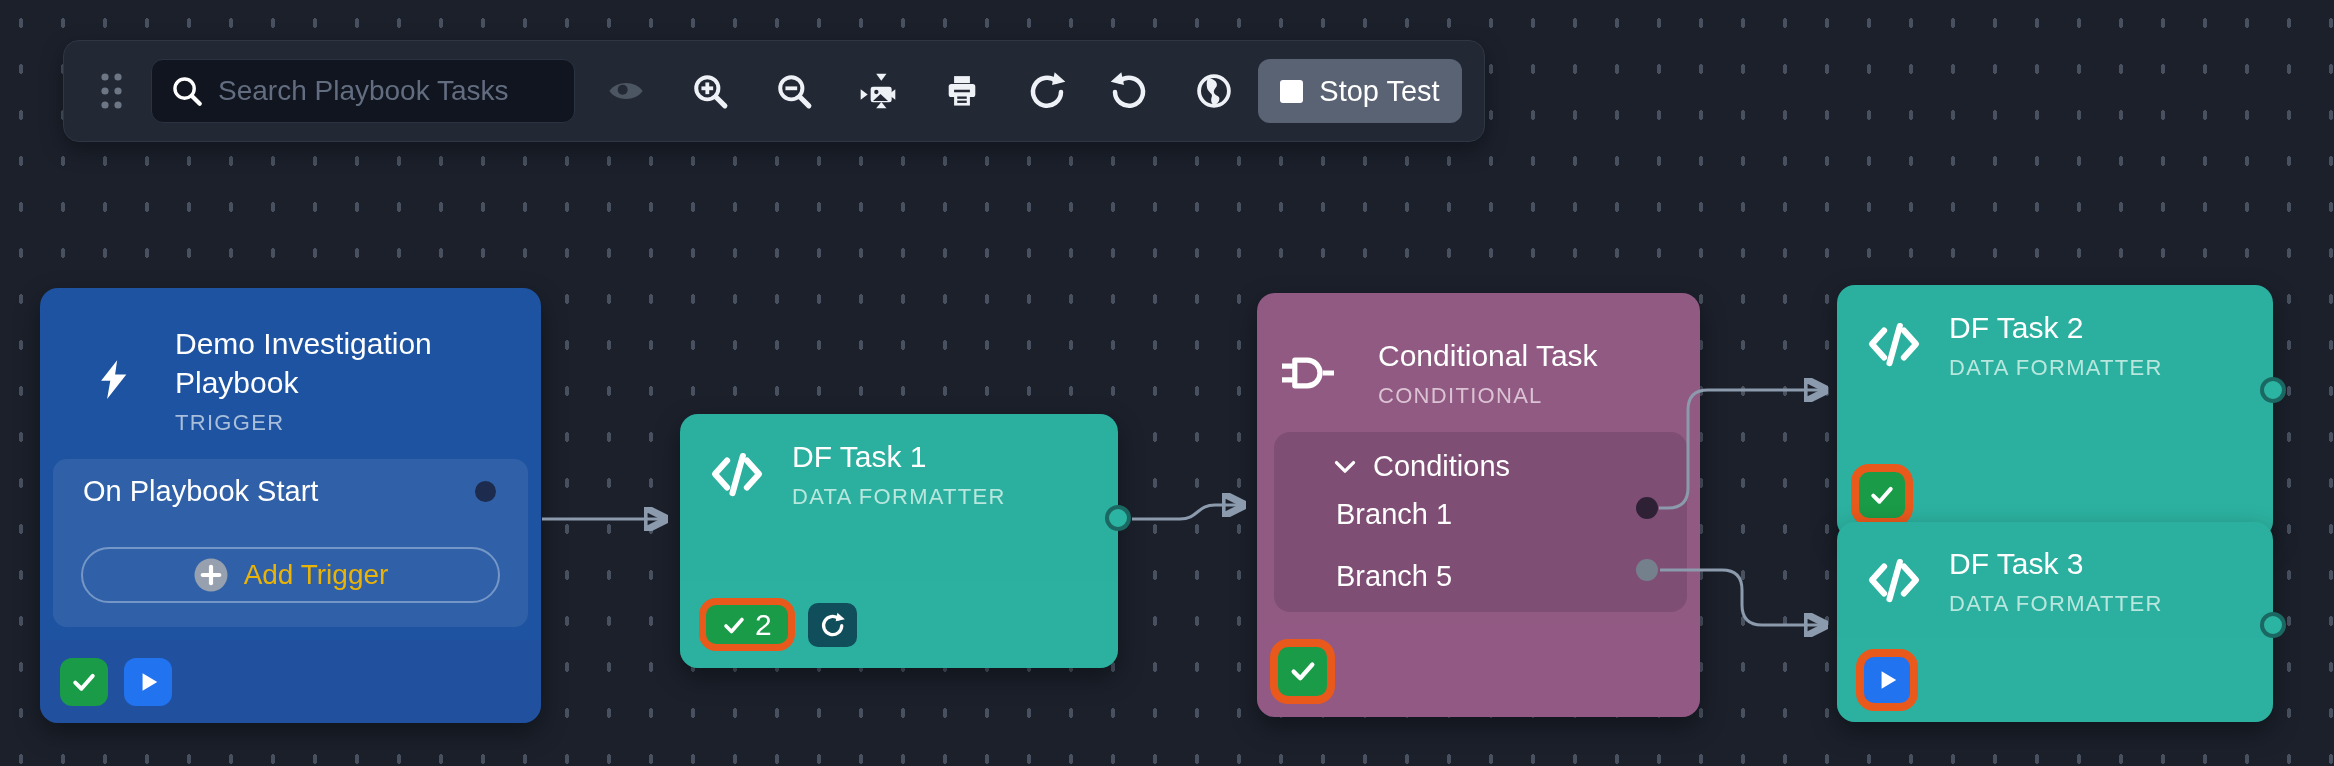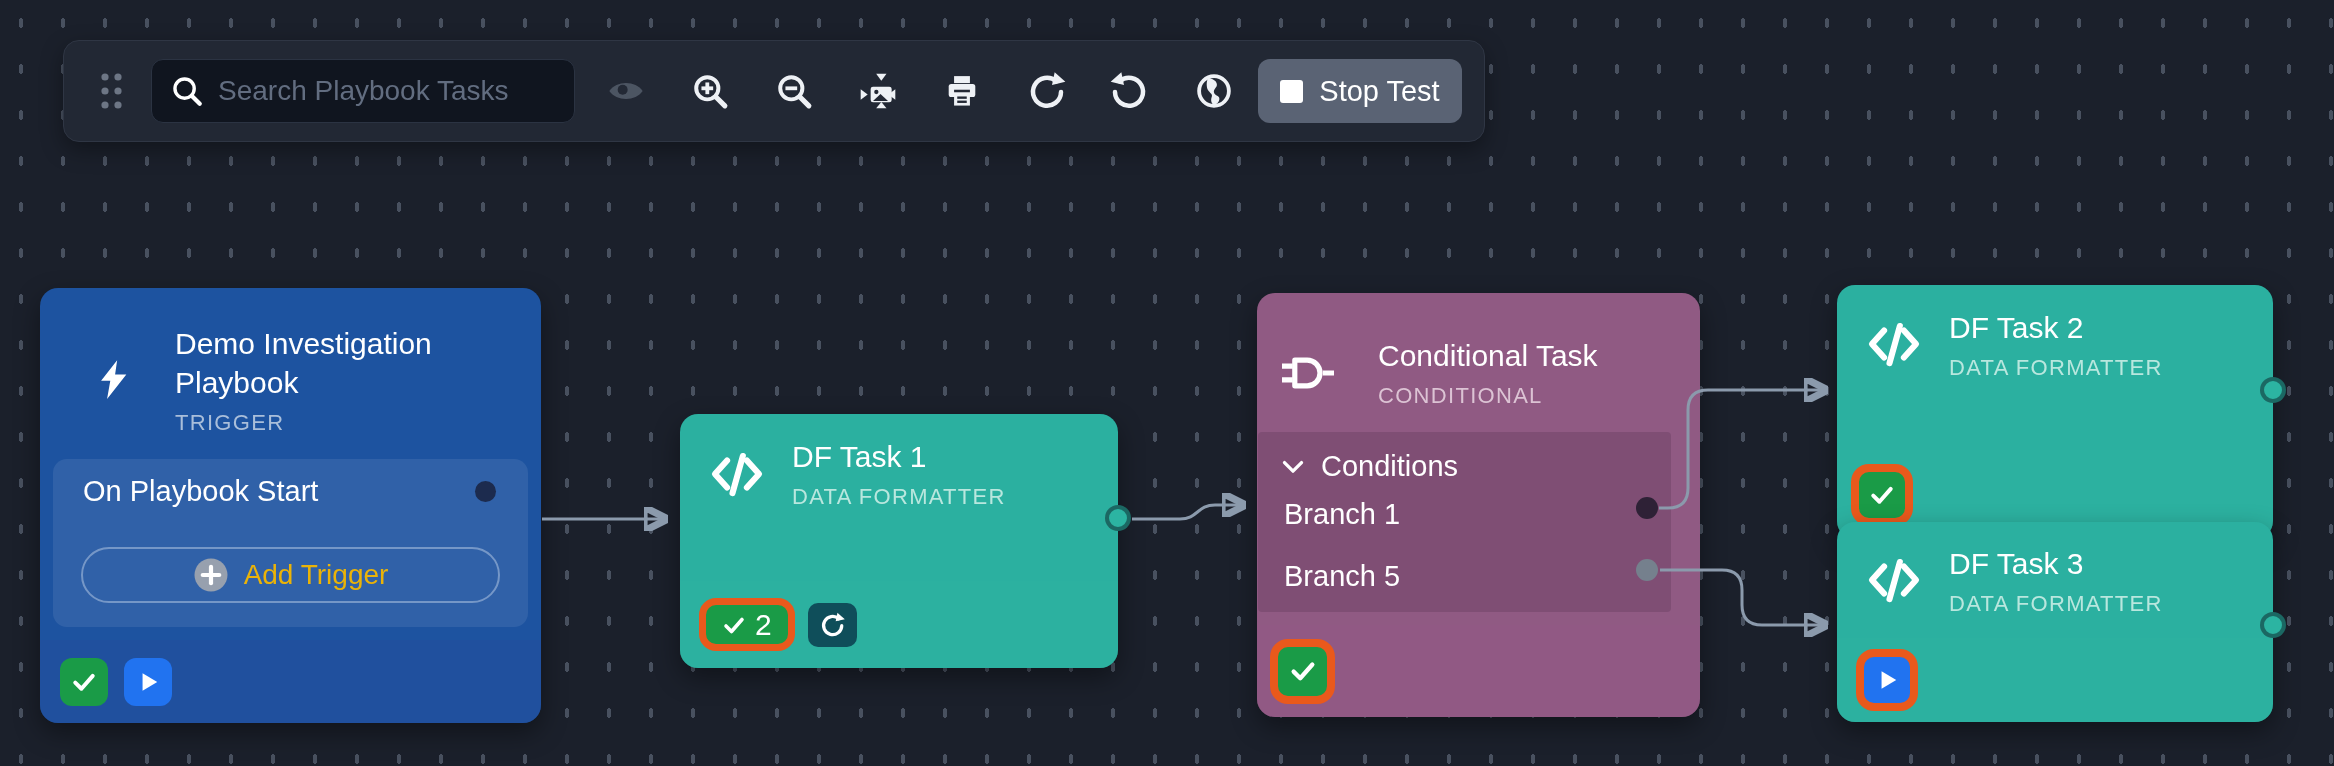--- a/index.html
+++ b/index.html
@@ -81,21 +81,21 @@
     color:#ffffff;font-size:30px;font-weight:500;box-sizing:border-box;cursor:pointer;
   }
   .badge-sq{width:62px;height:62px;border-radius:18px;box-sizing:border-box;display:flex;align-items:center;justify-content:center;cursor:pointer;}
   .badge-green{background:#1a9b47;}
   .badge-blue{background:#2173f0;}
   .rerun-btn{width:49px;height:44px;border-radius:10px;background:#0f4e5a;display:flex;align-items:center;justify-content:center;cursor:pointer;}
   
   .node-cond{left:1257px;top:293px;width:443px;height:424px;background:#905a83;}
   .node-cond .n-head{height:139px;padding:10px 30px 0 25px;gap:40px;}
   .node-cond .n-sub{color:#dcc3d4;}
-  .c-panel{position:absolute;left:1px;top:139px;width:413px;height:180px;border-radius:4px;background:rgba(28,8,28,.14);box-sizing:border-box;}
+  .c-panel{position:absolute;left:17px;top:139px;width:413px;height:180px;border-radius:16px;background:rgba(28,8,28,.14);box-sizing:border-box;padding-left:36px;}
   .c-cond-row{display:flex;align-items:center;gap:17px;padding:18px 26px 0 24px;color:#ffffff;font-size:29px;cursor:pointer;}
   .c-branch{display:flex;align-items:center;padding:0 26px;height:62px;color:#ffffff;font-size:29px;}
   .c-branch:first-of-type{margin-top:8px;}
   .c-footer{height:92px;background:rgba(146,90,133,.38);padding-left:13px;}
   .c-footer .badge-sq{width:65px;height:65px;}
   
   .port{position:absolute;border-radius:50%;z-index:3;}
   .port-out{width:18px;height:18px;background:#2cb4a2;border:4px solid rgba(14,42,47,.55);}
   .port-b1{width:22px;height:22px;background:#2e2136;}
   .port-b2{width:22px;height:22px;background:#75808d;}

